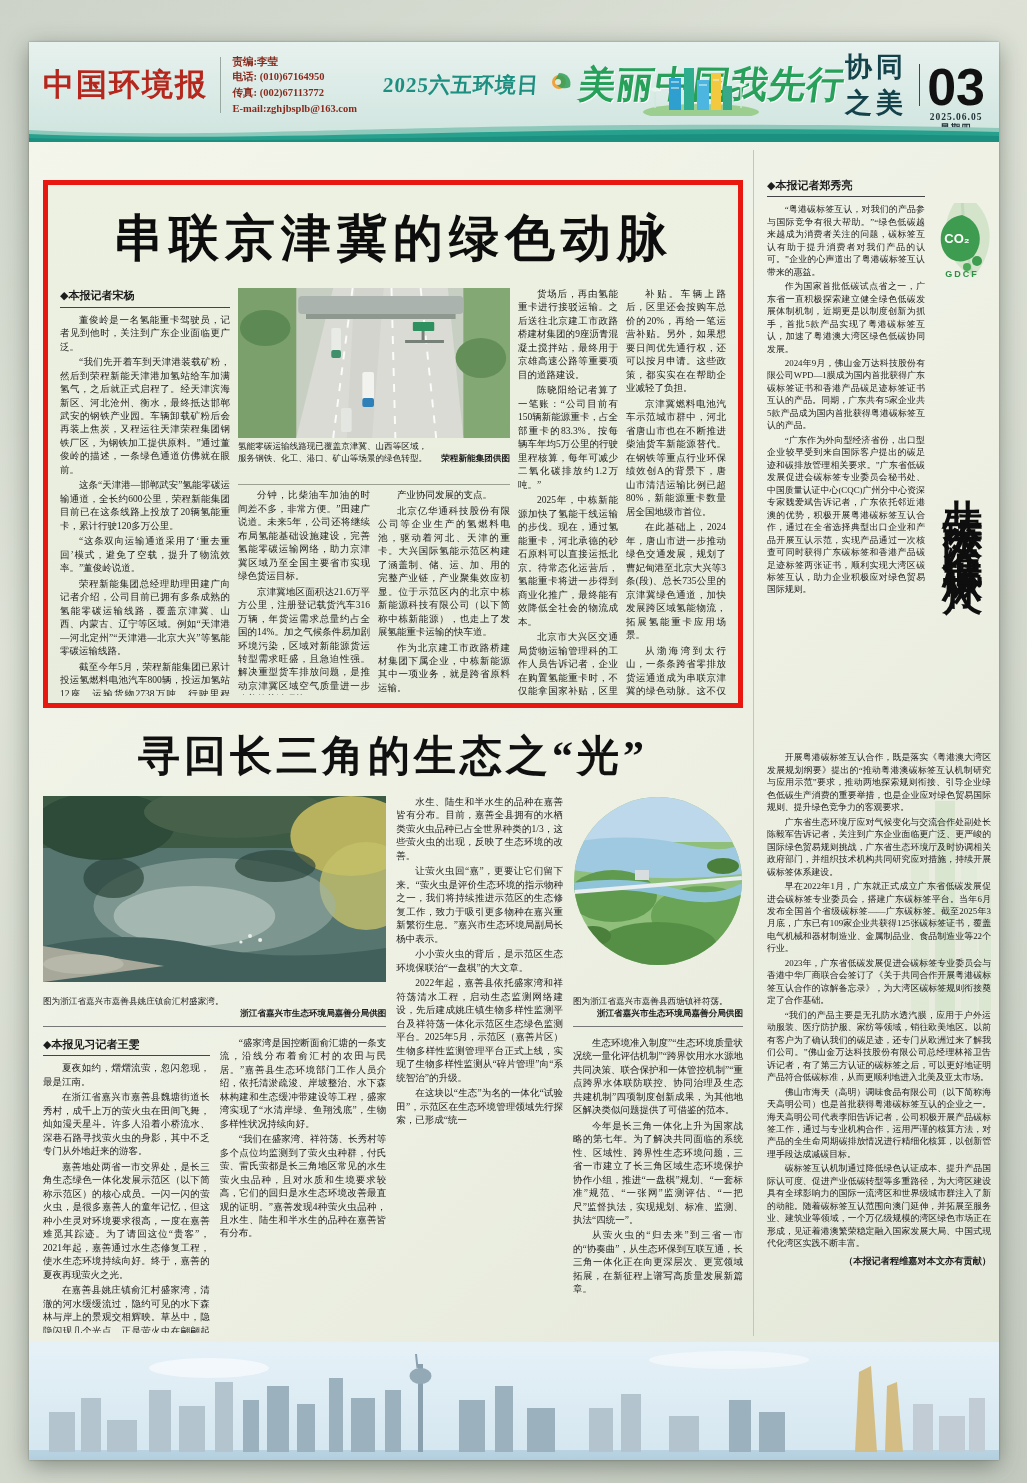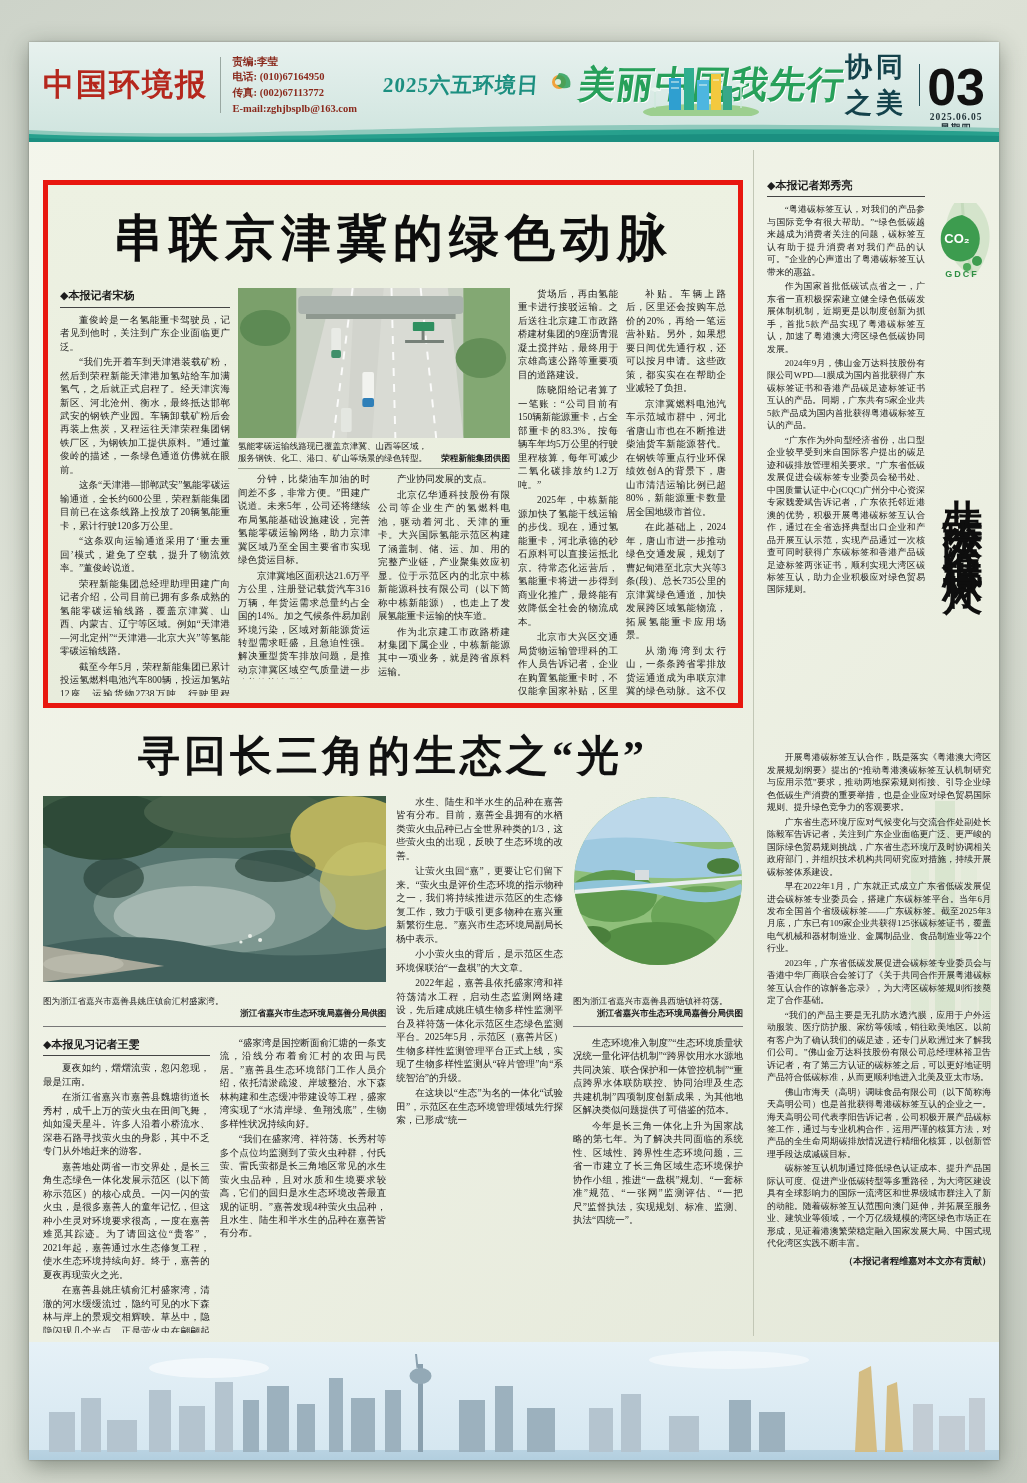--- a/index.html
+++ b/index.html
@@ -44,21 +44,21 @@
   .sidebar { flex:1; margin-left:10px; padding-left:13px; border-left:1px solid #c2c7b6; position:relative; }
   p.para { text-indent:2em; text-align:justify; margin-bottom:2px; }
   .byline { font-weight:bold; font-size:11px; border-bottom:1.5px solid #444; padding-bottom:3px; margin-bottom:6px; }
   
   .redbox { border:5px solid #e8170f; margin-top:30px; background:linear-gradient(180deg,#edf1e2,#e8ecdc); padding:6px 12px 10px; height:528px; overflow:hidden; }
   .a1-headline { text-align:center; font-size:50px; font-weight:900; letter-spacing:6px; color:#0d0d0d; padding:14px 0 16px; }
   .a1-body { display:grid; grid-template-columns:170px 132px 132px 100px 100px; gap:8px; font-size:9.5px; line-height:1.42; color:#1c1c1c; }
   .a1-col1 { grid-column:1; grid-row:1/3; height:408px; overflow:hidden; }
   .a1-photoblock { grid-column:2/4; grid-row:1; }
   .a1-photo { width:100%; height:150px; display:block; }
-  .a1-caption { display:flex; justify-content:space-between; gap:6px; font-size:8.6px; line-height:1.35; padding:3px 0 4px; border-bottom:1px solid #9aa191; margin-bottom:4px; }
+  .a1-caption { display:flex; justify-content:space-between; gap:6px; font-size:8.6px; line-height:1.35; padding:3px 0 20px; border-bottom:1px solid #9aa191; margin-bottom:4px; }
   .cap-credit { font-weight:bold; white-space:nowrap; align-self:flex-end; }
   .a1-c2 { grid-column:2; grid-row:2; height:206px; overflow:hidden; }
   .a1-c3 { grid-column:3; grid-row:2; height:206px; overflow:hidden; }
   .a1-c4 { grid-column:4; grid-row:1/3; height:408px; overflow:hidden; }
   .a1-c5 { grid-column:5; grid-row:1/3; height:408px; overflow:hidden; }
   
   .a2 { margin-top:10px; }
   .a2-headline { text-align:center; font-size:42px; font-weight:900; letter-spacing:4px; color:#101010; padding:10px 0 12px; }
   .a2-body { display:grid; grid-template-columns:repeat(4,1fr); gap:10px; font-size:9.5px; line-height:1.42; color:#1c1c1c; }
   .a2-photoL { grid-column:1/3; grid-row:1; }
@@ -303,20 +303,21 @@
                 <p class="para">在嘉善县姚庄镇俞汇村盛家湾，清澈的河水缓缓流过，隐约可见的水下森林与岸上的景观交相辉映。草丛中，隐隐闪现几个光点，正是萤火虫在翩翩起舞。</p>
               </div>
           </div>
           <div class="a2-colB">
               <p class="para">“盛家湾是国控断面俞汇塘的一条支流，沿线分布着俞汇村的农田与民居。”嘉善县生态环境部门工作人员介绍，依托清淤疏浚、岸坡整治、水下森林构建和生态缓冲带建设等工程，盛家湾实现了“水清岸绿、鱼翔浅底”，生物多样性状况持续向好。</p>
               <p class="para">“我们在盛家湾、祥符荡、长秀村等多个点位均监测到了萤火虫种群，付氏萤、雷氏萤都是长三角地区常见的水生萤火虫品种，且对水质和生境要求较高，它们的回归是水生态环境改善最直观的证明。”嘉善发现4种萤火虫品种，且水生、陆生和半水生的品种在嘉善皆有分布。</p>
             </div>
           <div class="a2-colD">
               <p class="para">生态环境准入制度”“生态环境质量状况统一量化评估机制”“跨界饮用水水源地共同决策、联合保护和一体管控机制”“重点跨界水体联防联控、协同治理及生态共建机制”四项制度创新成果，为其他地区解决类似问题提供了可借鉴的范本。</p>
               <p class="para">今年是长三角一体化上升为国家战略的第七年。为了解决共同面临的系统性、区域性、跨界性生态环境问题，三省一市建立了长三角区域生态环境保护协作小组，推进“一盘棋”规划、“一套标准”规范、“一张网”监测评估、“一把尺”监督执法，实现规划、标准、监测、执法“四统一”。</p>
+              <p class="para">从萤火虫的“归去来”到三省一市的“协奏曲”，从生态环保到互联互通，长三角一体化正在向更深层次、更宽领域拓展，在新征程上谱写高质量发展新篇章。</p>
             </div>
         </div>
       </div>
     </div>
 
     <div class="sidebar">
       <div class="byline sb-byline">◆本报记者郑秀亮</div>
       <div class="sb-top">
         <div class="sb-narrow">
             <p class="para">“粤港碳标签互认，对我们的产品参与国际竞争有很大帮助。”“绿色低碳越来越成为消费者关注的问题，碳标签互认有助于提升消费者对我们产品的认可。”企业的心声道出了粤港碳标签互认带来的惠益。</p>

